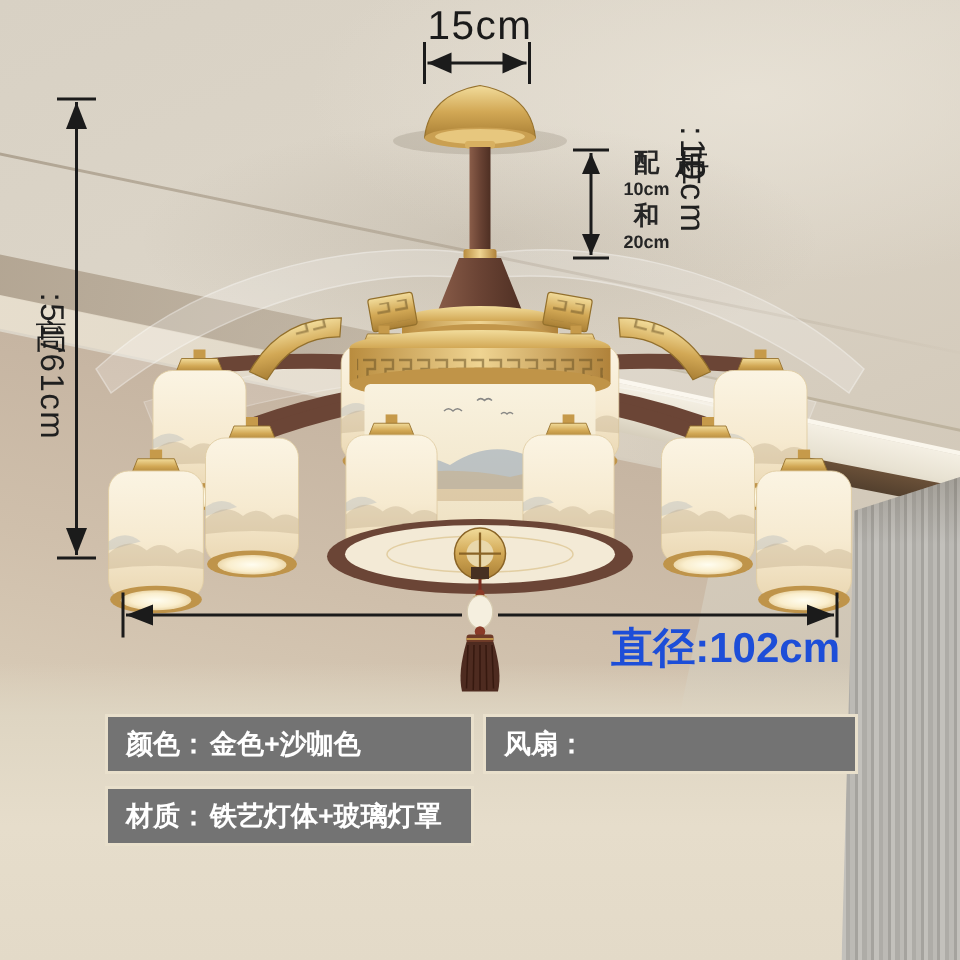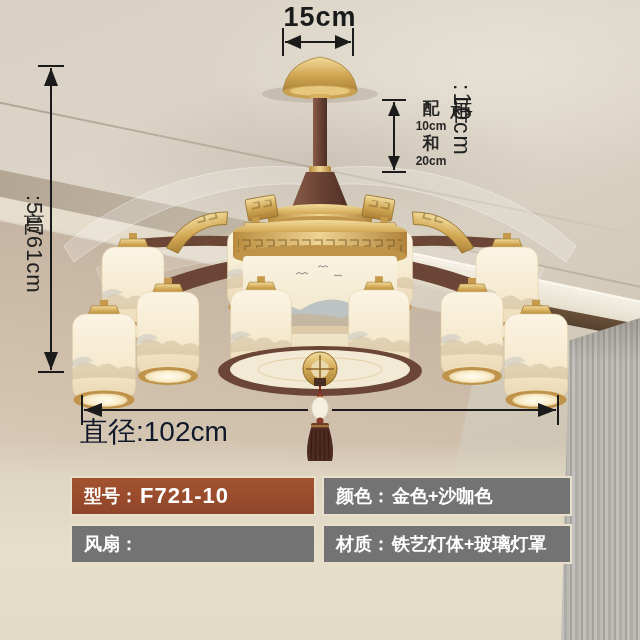--- a/index.html
+++ b/index.html
@@ -60,31 +60,31 @@
   }
   .wall-slats{
     position:absolute;left:556px;top:318px;width:84px;height:322px;z-index:1;
     clip-path:polygon(16% 7%, 100% 0%, 100% 100%, 6% 100%);
     background:
       linear-gradient(180deg, rgba(90,80,65,.25), rgba(90,80,65,0) 14%),
       repeating-linear-gradient(90deg,#bcbab5 0 3px,#a5a39e 3px 5px,#c3c1bc 5px 8px,#aeaca7 8px 11px);
   }
   
   .anno{position:absolute;z-index:2;color:#1a1a1a;}
-  .label-15cm{left:268px;top:2px;width:104px;text-align:center;font-size:27px;font-weight:700;letter-spacing:1px;}
+  .label-15cm{left:268px;top:2px;width:104px;text-align:center;font-size:27px;font-weight:400;letter-spacing:1px;}
   .arrow-svg{position:absolute;z-index:2;}
   .rod-note{left:407px;top:99px;width:48px;text-align:center;font-weight:700;color:#262626;line-height:1;}
   .rod-note .rn-s{font-size:17px;display:block;margin:1px 0;}
   .rod-note .rn-b{font-size:12px;display:block;margin:3px 0;}
   .v-label{writing-mode:vertical-rl;text-orientation:mixed;font-weight:500;color:#1f1f1f;}
   .label-rod-v{left:447px;top:80px;height:125px;font-size:23px;letter-spacing:2px;}
   .label-height-v{left:19px;top:194px;height:128px;font-size:22px;letter-spacing:1px;}
   .label-bottom{
-    left:80px;top:413px;width:480px;display:flex;justify-content:space-between;column-gap:30px;
-    font-size:28px;font-weight:400;color:#0f172a;white-space:nowrap;
+    left:80px;top:413px;width:480px;display:flex;justify-content:flex-end;column-gap:30px;
+    font-size:28px;font-weight:700;color:#1d4ed8;white-space:nowrap;
   }
   
   .spec-table{
     position:absolute;left:70px;top:476px;z-index:3;
     display:grid;grid-template-columns:246px 250px;column-gap:6px;row-gap:8px;
   }
   .cell{
     box-sizing:border-box;height:40px;display:flex;align-items:center;
     padding:0 12px;border:2px solid #e9e0cc;background:#737373;
     color:#ffffff;font-size:18px;font-weight:600;white-space:nowrap;overflow:hidden;
@@ -326,24 +326,20 @@
         <line x1="226" y1="2" x2="226" y2="32"></line>
         <line x1="0" y1="17" x2="224" y2="17"></line>
       </g>
     <polygon points="224,17 206,10 206,24" fill="#1b1b1b"></polygon>
   </svg>
   <div class="anno label-bottom">
     <span>直径:102cm</span>
   </div>
 
   <div class="spec-table">
-    <div class="cell cell-model">
-      <span class="lab">型号：</span>
-      <span class="val">F721-10</span>
-    </div>
     <div class="cell">
       <span class="lab">颜色：</span>
       <span class="val">金色+沙咖色</span>
     </div>
     <div class="cell">
       <span class="lab">风扇：</span>
     </div>
     <div class="cell">
       <span class="lab">材质：</span>
       <span class="val">铁艺灯体+玻璃灯罩</span>

